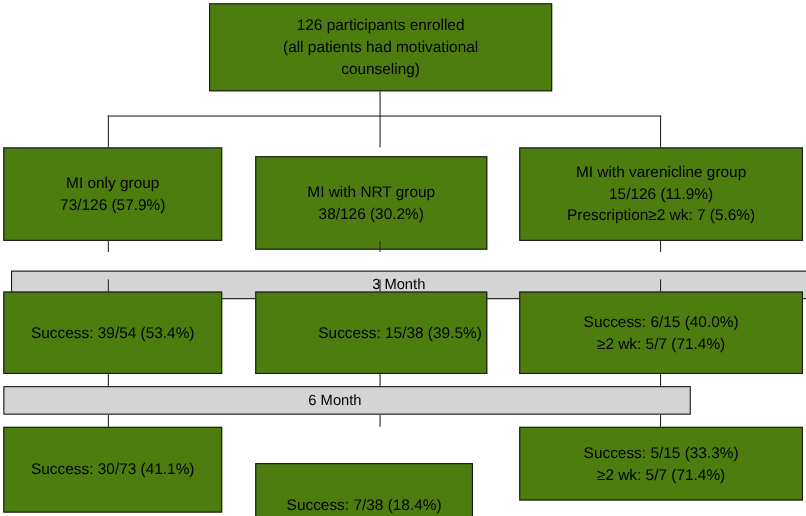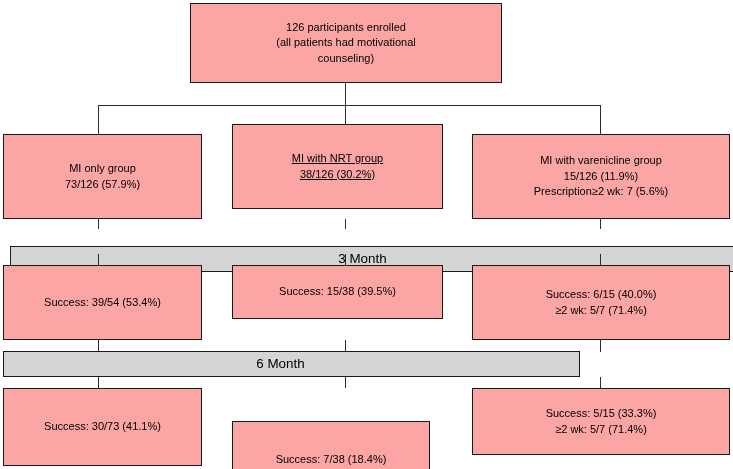--- a/index.html
+++ b/index.html
@@ -15,27 +15,27 @@
     position: relative;
     width: 733px;
     height: 469px;
     background: #ffffff;
     overflow: hidden;
   }
   .box {
     position: absolute;
     box-sizing: border-box;
     border: 1.3px solid #1a1a1a;
-    background: #fca5a5;
+    background: #4d7c0f;
     display: flex;
     align-items: center;
     justify-content: center;
     text-align: center;
     color: #000000;
-    font-size: 11px;
+    font-size: 14px;
     line-height: 1.42;
   }
   .box .txt {
     white-space: pre-line;
     padding: 0 4px;
   }
   .band {
     position: absolute;
     box-sizing: border-box;
     border: 1.3px solid #1a1a1a;
@@ -73,21 +73,21 @@
   <div class="line hline" style="left:98px; top:105px; width:503px;"></div>
   <div class="line vline" style="left:98px; top:105px; height:29px;"></div>
   <div class="line vline" style="left:345px; top:105px; height:29px;"></div>
   <div class="line vline" style="left:600px; top:105px; height:29px;"></div>
 
   <div class="box" style="left:3px; top:134px; width:199px; height:85px;">
     <span class="txt">MI only group
 73/126 (57.9%)</span>
   </div>
 
-  <div class="box" style="left:232px; top:124px; width:211px; height:85px;text-decoration:underline;">
+  <div class="box" style="left:232px; top:142px; width:211px; height:85px;">
     <span class="txt">MI with NRT group
 38/126 (30.2%)</span>
   </div>
 
   <div class="box" style="left:472px; top:134px; width:258px; height:85px;">
     <span class="txt">MI with varenicline group
 15/126 (11.9%)
 Prescription≥2 wk: 7 (5.6%)</span>
   </div>
 
@@ -100,34 +100,34 @@
   </div>
 
   <div class="line vline" style="left:98px; top:254px; height:11px;"></div>
   <div class="line vline" style="left:345px; top:254px; height:11px;"></div>
   <div class="line vline" style="left:600px; top:254px; height:11px;"></div>
 
   <div class="box" style="left:3px; top:265px; width:199px; height:75px;">
     <span class="txt">Success: 39/54 (53.4%)</span>
   </div>
 
-  <div class="box" style="left:232px; top:265px; width:211px; height:54px;">
+  <div class="box" style="left:232px; top:265px; width:211px; height:75px;justify-content:flex-end;">
     <span class="txt">Success: 15/38 (39.5%)</span>
   </div>
 
   <div class="box" style="left:472px; top:265px; width:258px; height:75px;">
     <span class="txt">Success: 6/15 (40.0%)
 ≥2 wk: 5/7 (71.4%)</span>
   </div>
 
   <div class="line vline" style="left:98px; top:340px; height:12px;"></div>
   <div class="line vline" style="left:345px; top:340px; height:12px;"></div>
   <div class="line vline" style="left:600px; top:340px; height:12px;"></div>
 
-  <div class="band" style="left:3px; top:351px; width:577px; height:26px;">
+  <div class="band" style="left:3px; top:351px; width:625px; height:26px;">
     <span class="txt">6 Month</span>
   </div>
 
   <div class="line vline" style="left:98px; top:377px; height:11px;"></div>
   <div class="line vline" style="left:345px; top:377px; height:11px;"></div>
   <div class="line vline" style="left:600px; top:377px; height:11px;"></div>
 
   <div class="box" style="left:3px; top:388px; width:199px; height:78px;">
     <span class="txt">Success: 30/73 (41.1%)</span>
   </div>

